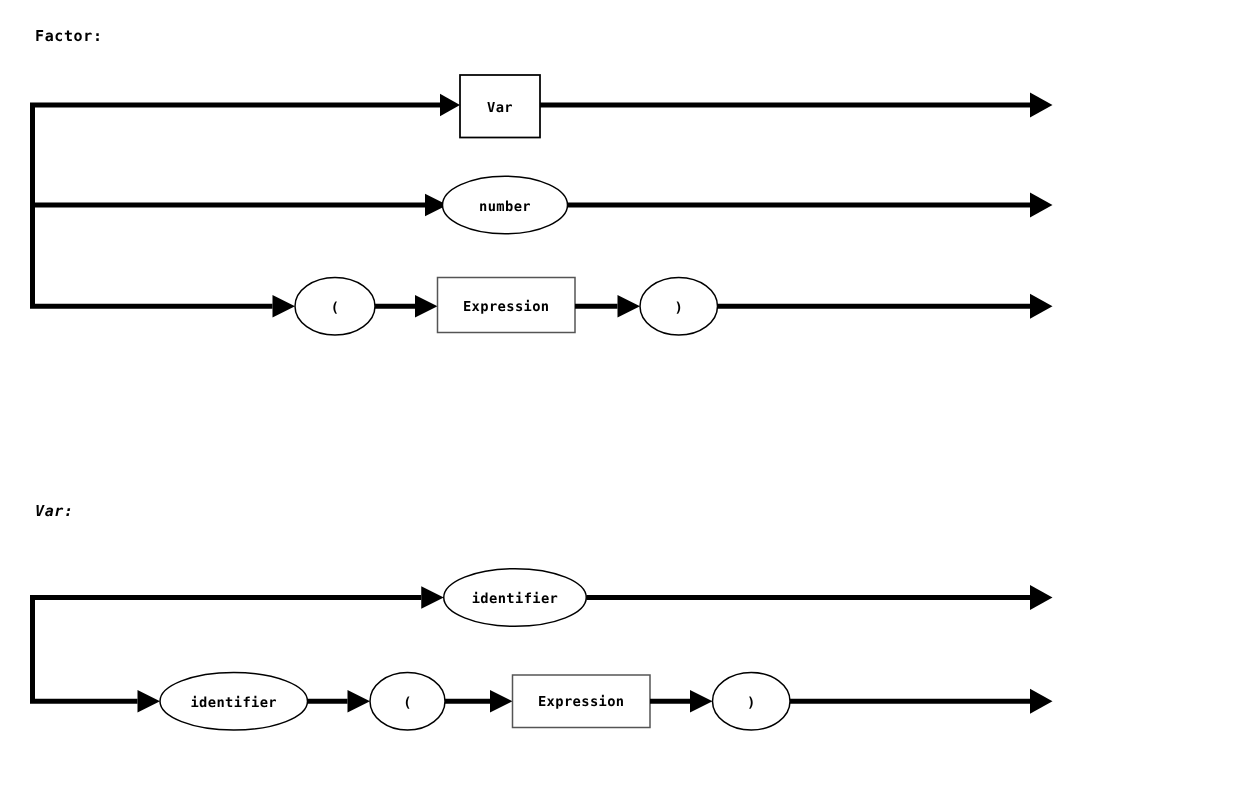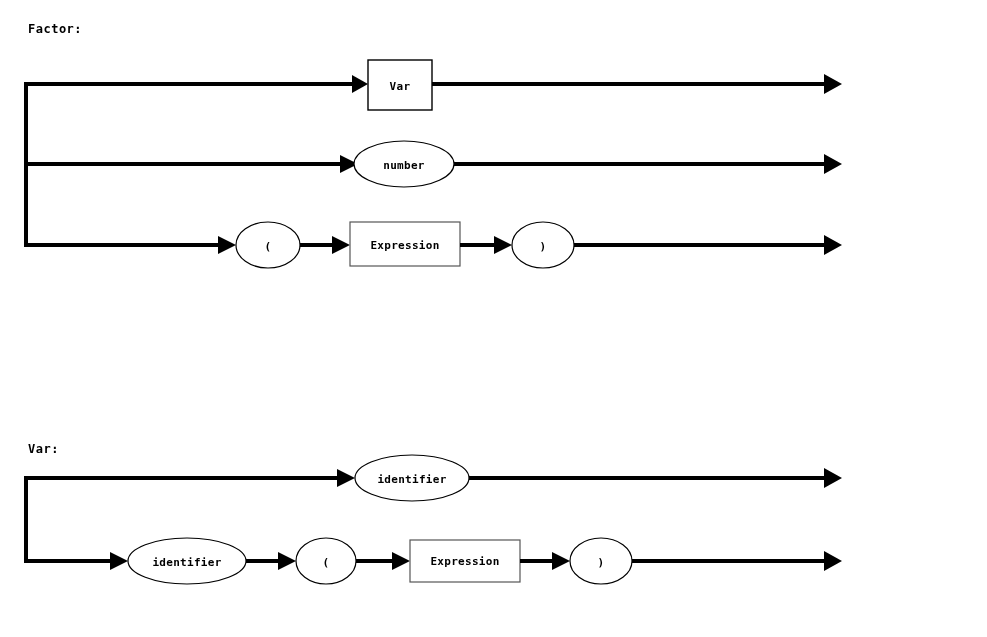--- a/index.html
+++ b/index.html
@@ -22,21 +22,21 @@
   .section-title {
     position: absolute;
     font-family: "DejaVu Sans Mono", monospace;
     font-size: 12px;
     font-weight: bold;
     color: #000000;
     letter-spacing: 0.5px;
     white-space: pre;
   }
   #title-factor { left: 28px; top: 22px; }
-  #title-var    { left: 28px; top: 442px; }
+  #title-var    { left: 28px; top: 402px; font-style: italic; }
 
   svg.diagram {
     position: absolute;
     left: 0;
     top: 0;
     width: 987px;
     height: 637px;
     overflow: visible;
   }
   .rail {

